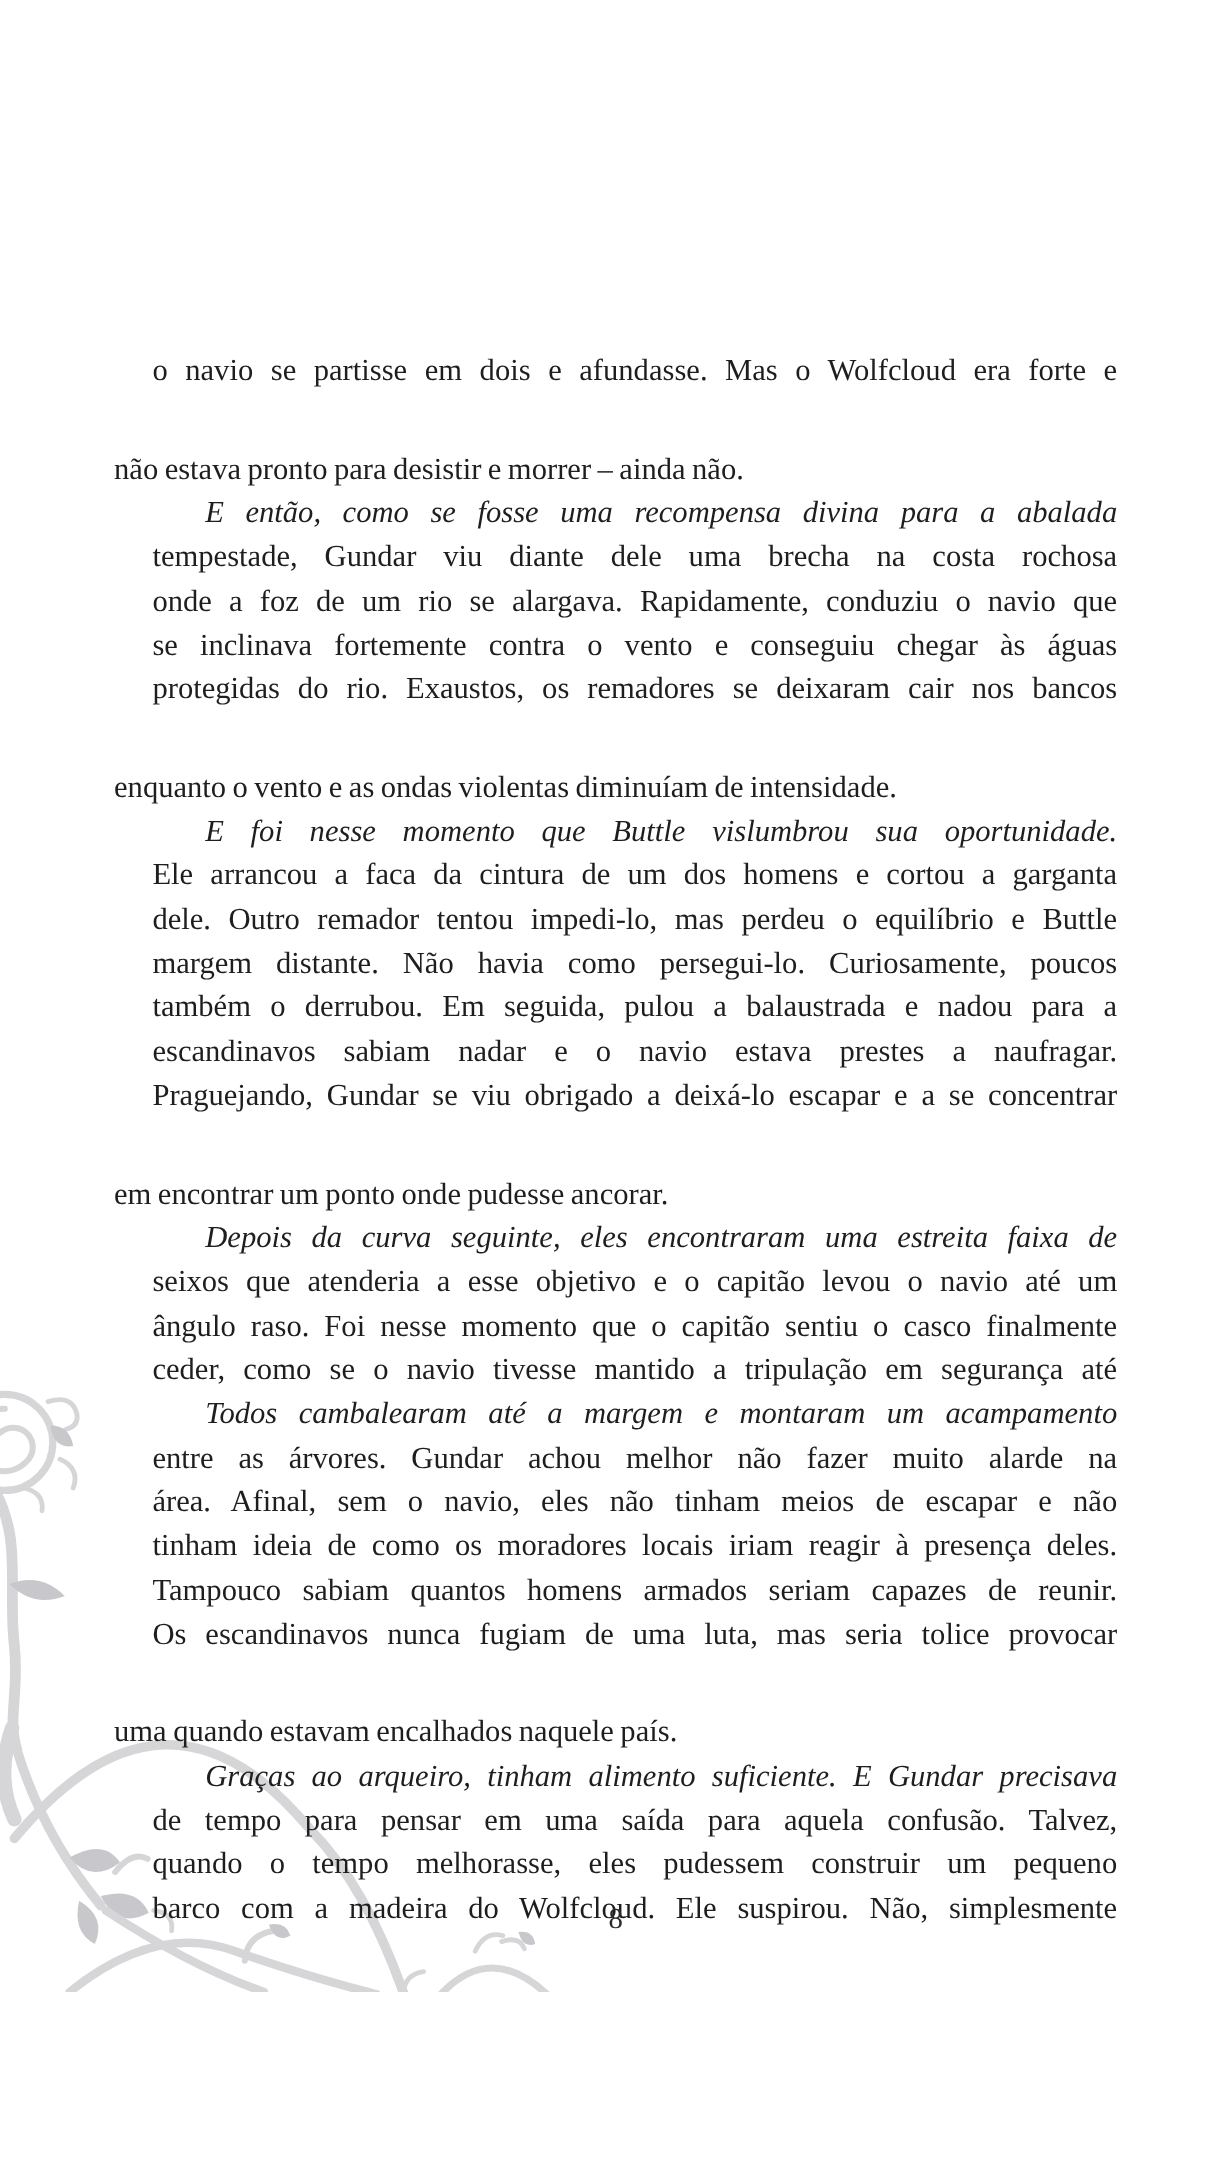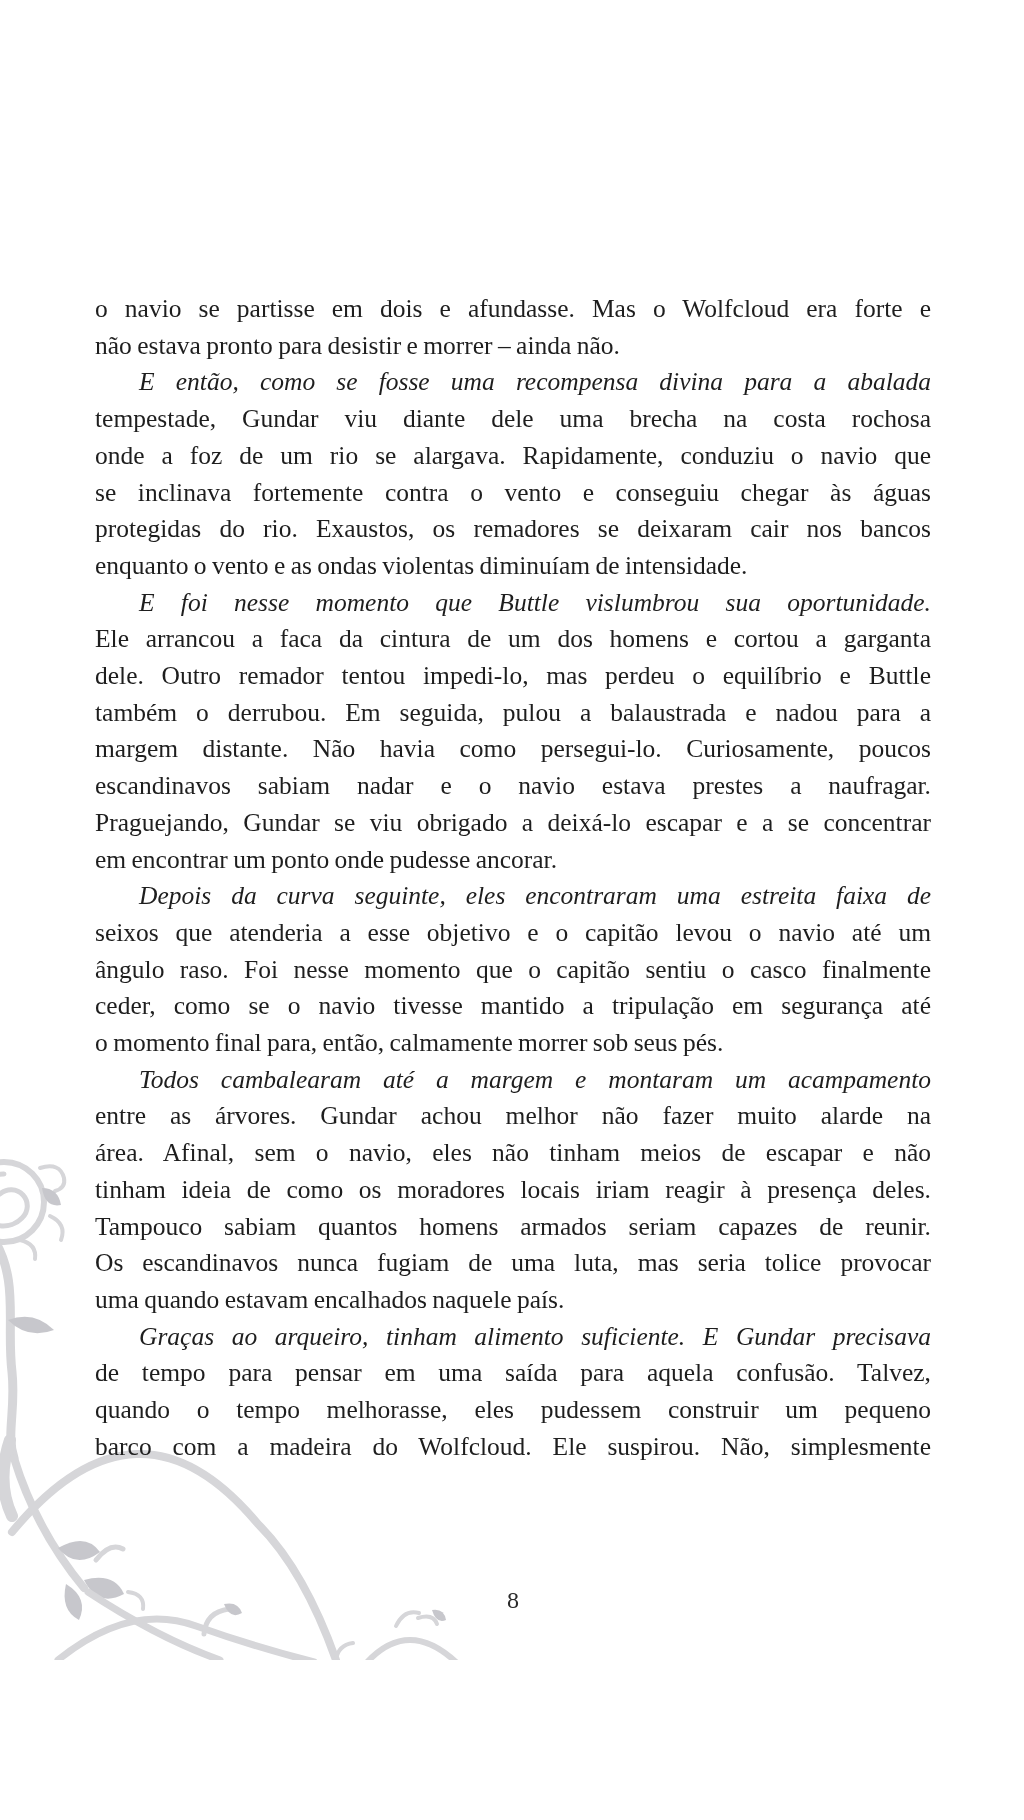--- a/index.html
+++ b/index.html
@@ -16,22 +16,22 @@
     color:#1e1e1e;
     font-size:25.5px;
     line-height:36.7px;
     word-spacing:-1px;
   }
   .para{margin:0;padding:0;}
   .line{
     text-align:justify;
     white-space:normal;
   }
-  .line.j{ text-align-last:justify; }
-  .line.end{ text-align-last:left; }
+  .line.j{ text-align-last:justify;margin-left:32px; }
+  .line.end{ text-align-last:left;margin-top:45px; }
   .line.ind{ padding-left:44px;font-style:italic; }
   .page-number{
     position:absolute;
     left:95px;top:1587px;width:836px;
     text-align:center;
     color:#2a2a2a;
     font-size:24px;
   }
   .ornament{
     position:absolute;
@@ -95,33 +95,32 @@
       <div class="line j">onde a foz de um rio se alargava. Rapidamente, conduziu o navio que</div>
       <div class="line j">se inclinava fortemente contra o vento e conseguiu chegar às águas</div>
       <div class="line j">protegidas do rio. Exaustos, os remadores se deixaram cair nos bancos</div>
       <div class="line end">enquanto o vento e as ondas violentas diminuíam de intensidade.</div>
     </div>
 
     <div class="para">
       <div class="line j ind">E foi nesse momento que Buttle vislumbrou sua oportunidade.</div>
       <div class="line j">Ele arrancou a faca da cintura de um dos homens e cortou a garganta</div>
       <div class="line j">dele. Outro remador tentou impedi-lo, mas perdeu o equilíbrio e Buttle</div>
+      <div class="line j">margem distante. Não havia como persegui-lo. Curiosamente, poucos</div>
       <div class="line j">também o derrubou. Em seguida, pulou a balaustrada e nadou para a</div>
-      <div class="line j">margem distante. Não havia como persegui-lo. Curiosamente, poucos</div>
       <div class="line j">escandinavos sabiam nadar e o navio estava prestes a naufragar.</div>
       <div class="line j">Praguejando, Gundar se viu obrigado a deixá-lo escapar e a se concentrar</div>
       <div class="line end">em encontrar um ponto onde pudesse ancorar.</div>
     </div>
 
     <div class="para">
       <div class="line j ind">Depois da curva seguinte, eles encontraram uma estreita faixa de</div>
       <div class="line j">seixos que atenderia a esse objetivo e o capitão levou o navio até um</div>
       <div class="line j">ângulo raso. Foi nesse momento que o capitão sentiu o casco finalmente</div>
       <div class="line j">ceder, como se o navio tivesse mantido a tripulação em segurança até</div>
-      <div class="line end">o momento final para, então, calmamente morrer sob seus pés.</div>
     </div>
 
     <div class="para">
       <div class="line j ind">Todos cambalearam até a margem e montaram um acampamento</div>
       <div class="line j">entre as árvores. Gundar achou melhor não fazer muito alarde na</div>
       <div class="line j">área. Afinal, sem o navio, eles não tinham meios de escapar e não</div>
       <div class="line j">tinham ideia de como os moradores locais iriam reagir à presença deles.</div>
       <div class="line j">Tampouco sabiam quantos homens armados seriam capazes de reunir.</div>
       <div class="line j">Os escandinavos nunca fugiam de uma luta, mas seria tolice provocar</div>
       <div class="line end">uma quando estavam encalhados naquele país.</div>

